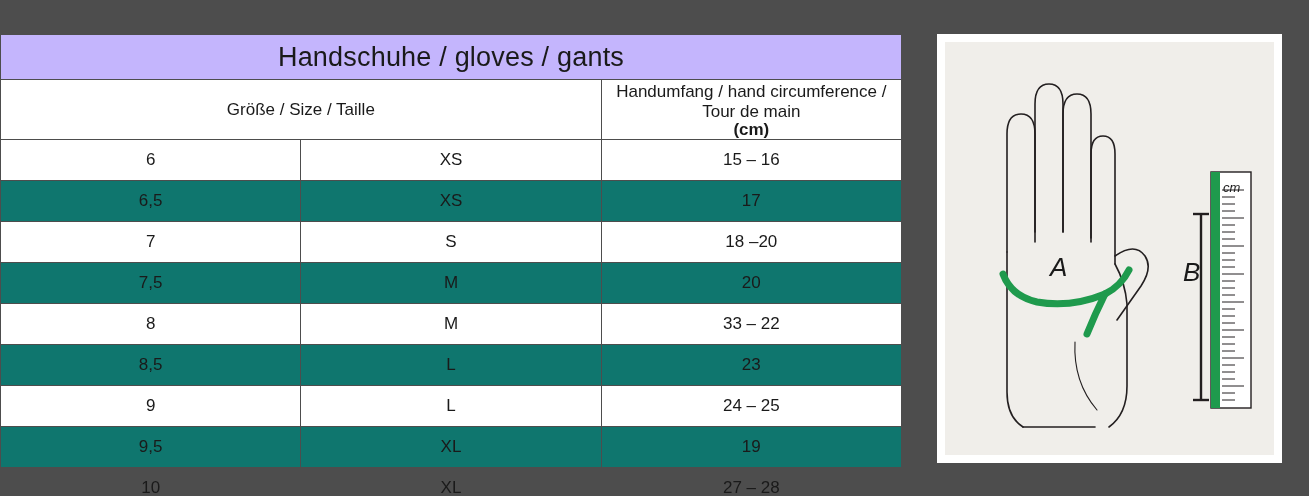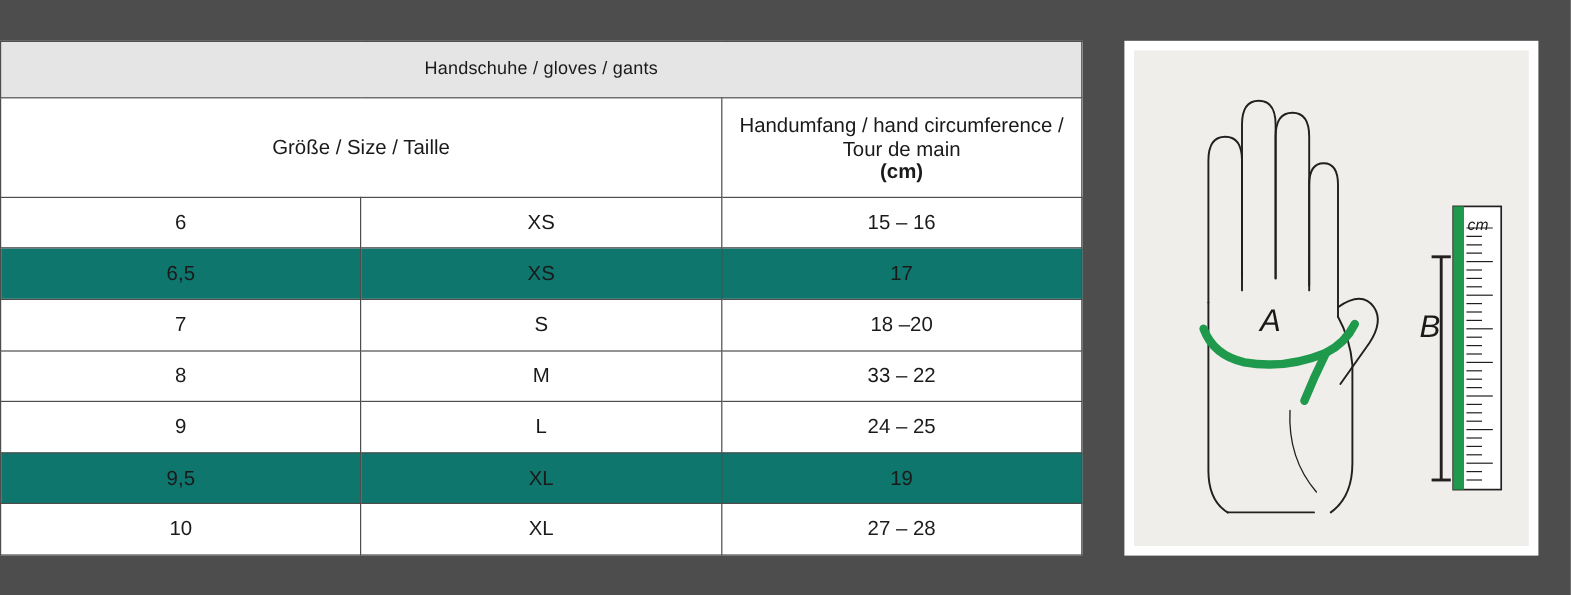--- a/index.html
+++ b/index.html
@@ -36,36 +36,36 @@
   }
   table.size-table td,
   table.size-table th {
     border: 1px solid #4d4d4d;
     text-align: center;
     vertical-align: middle;
     font-weight: normal;
     color: #1a1a1a;
   }
   .title-cell {
-    background: #e5e5e5;
+    background: #c4b5fd;
     color: #ffffff;
-    font-size: 15px;
+    font-size: 27px;
     font-weight: bold;
     height: 42px;
     letter-spacing: .2px;
     border-left: 1px solid #4d4d4d;
     border-right: 1px solid #4d4d4d;
     border-top: 1px solid #4d4d4d;
   }
   .sub-head td {
     font-size: 17px;
     font-weight: bold;
     height: 48px;
     background: #ffffff;
-    padding: 12px 6px;
+    padding: 2px 6px;
   }
   .sub-head .unit {
     font-weight: bold;
     font-size: 17px;
     display: block;
     line-height: 15px;
   }
   .data-row td {
     font-size: 17px;
     height: 38px;
@@ -138,24 +138,34 @@
         <tr class="data-row alt">
           <td class="col-size">6,5</td>
           <td class="col-letter">XS</td>
           <td class="col-circ">17</td>
         </tr>
         <tr class="data-row">
           <td class="col-size">7</td>
           <td class="col-letter">S</td>
           <td class="col-circ">18 –20</td>
         </tr>
+        <tr class="data-row alt">
+          <td class="col-size">7,5</td>
+          <td class="col-letter">M</td>
+          <td class="col-circ">20</td>
+        </tr>
         <tr class="data-row">
           <td class="col-size">8</td>
           <td class="col-letter">M</td>
           <td class="col-circ">33 – 22</td>
+        </tr>
+        <tr class="data-row alt">
+          <td class="col-size">8,5</td>
+          <td class="col-letter">L</td>
+          <td class="col-circ">23</td>
         </tr>
         <tr class="data-row">
           <td class="col-size">9</td>
           <td class="col-letter">L</td>
           <td class="col-circ">24 – 25</td>
         </tr>
         <tr class="data-row alt">
           <td class="col-size">9,5</td>
           <td class="col-letter">XL</td>
           <td class="col-circ">19</td>

